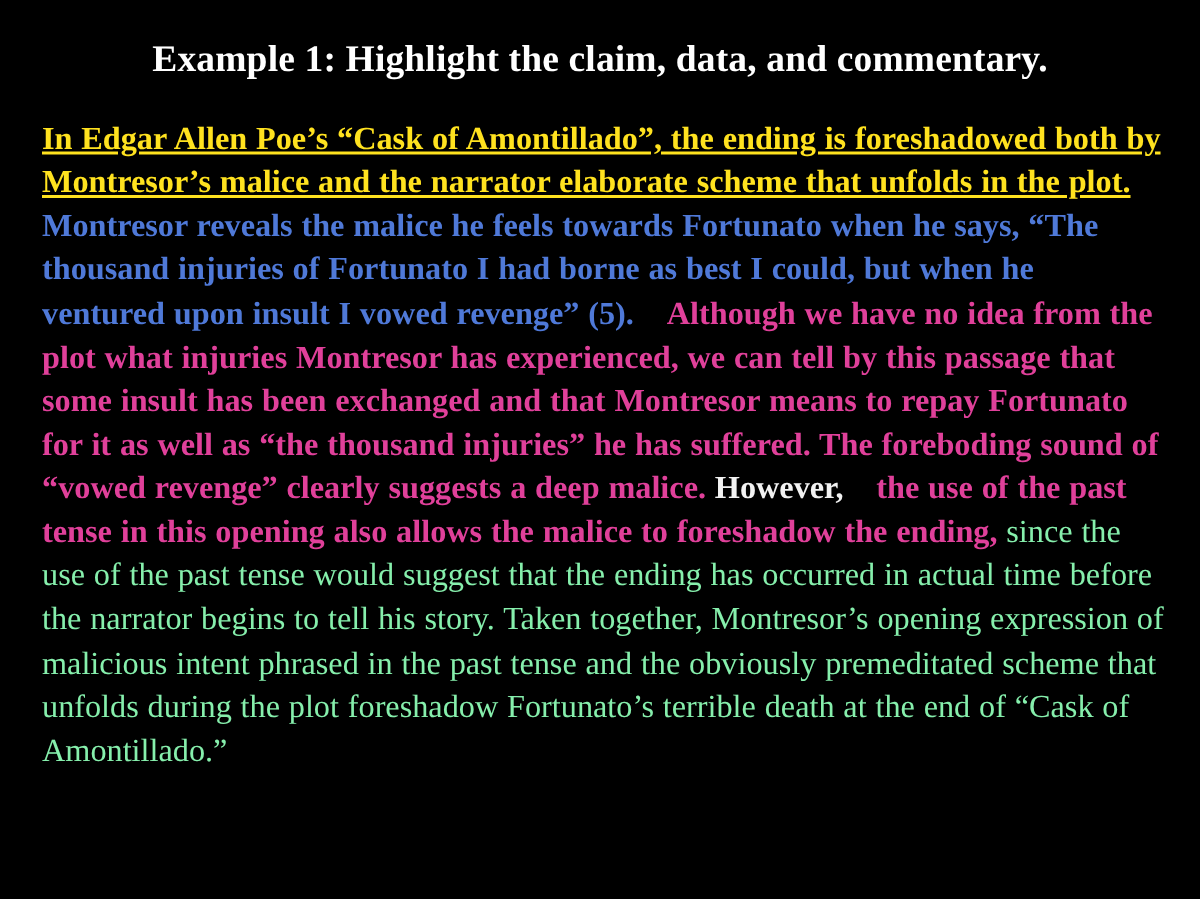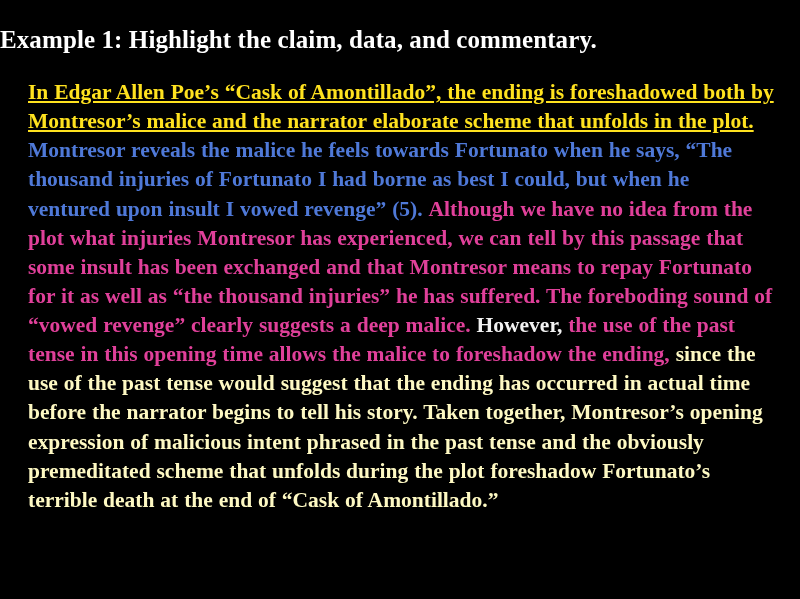--- a/index.html
+++ b/index.html
@@ -18,21 +18,21 @@
     width: 800px;
     height: 599px;
     background: #000000;
     box-sizing: border-box;
   }
   #title {
     position: absolute;
     top: 26px;
     left: 0;
     width: 800px;
-    text-align: left;
+    text-align: center;
     color: #ffffff;
     font-weight: bold;
     font-size: 25px;
     letter-spacing: 0.1px;
     font-family: "Liberation Serif", "DejaVu Serif", serif;
   }
   #body-text {
     position: absolute;
     top: 78px;
     left: 28px;
@@ -48,41 +48,42 @@
     text-decoration: underline;
     text-underline-offset: 2px;
   }
   .data {
     color: #4f79d8;
     font-weight: bold;
   }
   .commentary {
     color: #e0409a;
     font-weight: bold;
+    margin-left: 16px;
   }
   .commentary-alt {
-    color: #fef9c3;
-    font-weight: bold;
+    color: #86efac;
+    font-weight: normal;
   }
   .white-run {
     color: #f2f2f2;
     font-weight: bold;
     margin-top: 26px;
   }
   .seg { }
 </style>
 </head>
 <body>
 
 <div id="slide">
 
   <div id="title">Example 1: Highlight the claim, data, and commentary.</div>
 
   <div id="body-text">
     <span class="claim seg">In Edgar Allen Poe’s “Cask of Amontillado”, the ending is foreshadowed both by Montresor’s malice and the narrator elaborate scheme that unfolds in the plot.</span>
     <span class="data seg">Montresor reveals the malice he feels towards Fortunato when he says, “The thousand injuries of Fortunato I had  borne as best I could, but when he ventured upon insult I vowed revenge” (5).</span>
     <span class="commentary seg">Although we have no idea from the plot what injuries Montresor has experienced, we can tell by this passage that some insult has been exchanged and that Montresor means to repay Fortunato for it as well as “the thousand injuries” he has suffered.  The foreboding sound of “vowed revenge” clearly suggests a deep malice.</span>
     <span class="white-run seg">However,</span>
-    <span class="commentary seg">the use of the past tense in this opening time allows the malice to foreshadow the ending,</span>
+    <span class="commentary seg">the use of the past tense in this opening also allows the malice to foreshadow the ending,</span>
     <span class="commentary-alt seg">since the use of the past tense would suggest that the ending has occurred in actual time before the narrator begins to tell his story.  Taken together, Montresor’s opening expression of malicious intent phrased in the past tense and the obviously premeditated scheme that unfolds during the plot foreshadow Fortunato’s terrible death at the end of “Cask of Amontillado.”</span>
   </div>
 
 </div>
 
 </body></html>

